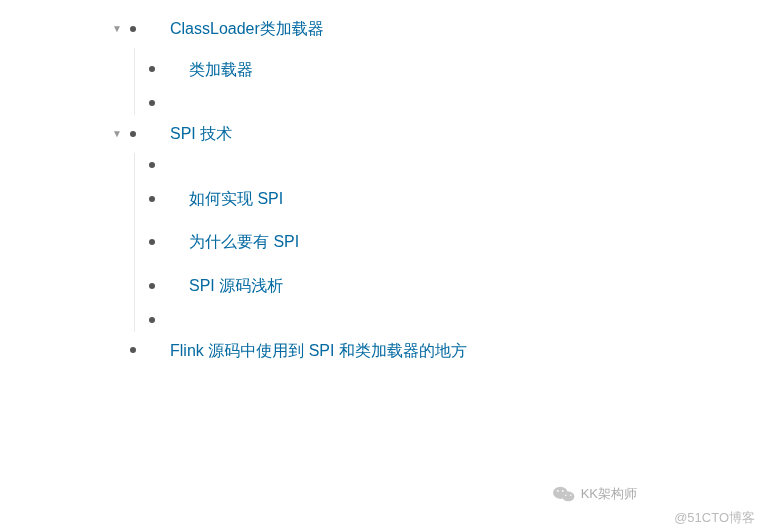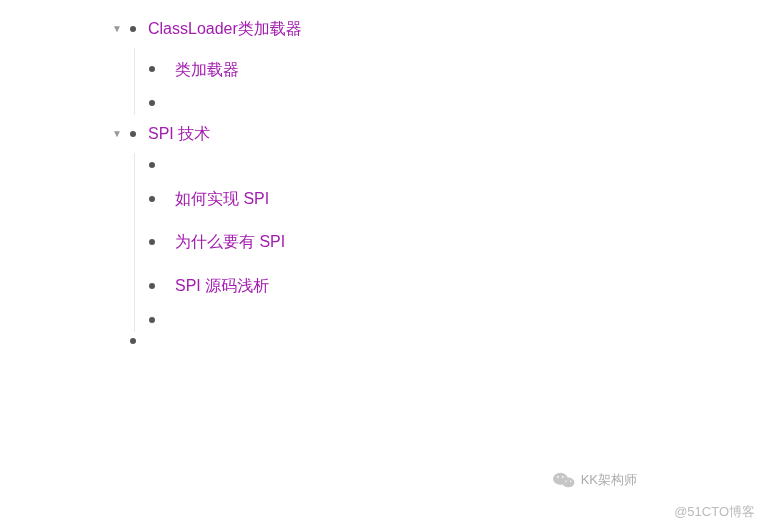--- a/index.html
+++ b/index.html
@@ -46,56 +46,56 @@
     }
     .bullet {
       width: 6px;
       height: 6px;
       border-radius: 50%;
       background: #555;
       margin-right: 12px;
       flex-shrink: 0;
     }
     .label {
-      color: #a21caf;
+      color: #0369a1;
       font-size: 16px;
+      margin-left: 22px;
     }
     .children {
       margin-left: 24px;
       border-left: 1px solid #e8e8e8;
       padding-left: 14px;
     }
     .children .node-row {
       padding: 9px 0;
-      gap: 8px;
     }
     .watermark-chat {
       position: absolute;
-      bottom: 38px;
+      bottom: 24px;
       right: 130px;
       display: flex;
       align-items: center;
       gap: 6px;
       opacity: 0.55;
       font-size: 13px;
       color: #666;
     }
     .wechat-icon {
       width: 22px;
       height: 18px;
       position: relative;
     }
     .wechat-icon svg {
       width: 100%;
       height: 100%;
       fill: #999;
     }
     .watermark-corner {
       position: absolute;
-      bottom: 6px;
+      bottom: 0;
       right: 12px;
       font-size: 13px;
       color: #bbb;
     }
   </style>
 </head>
 <body>
 
 <div class="tree">
 
@@ -141,20 +141,21 @@
       <div class="node-row">
         <span class="bullet"></span>
       </div>
     </div>
   </div>
 
   <div class="node">
     <div class="node-row">
       <span class="caret-placeholder"></span>
       <span class="bullet"></span>
+      <span class="label">Flink 源码中使用到 SPI 和类加载器的地方</span>
     </div>
   </div>
 
 </div>
 
 <div class="watermark-chat">
   <span class="wechat-icon">
     <svg viewBox="0 0 36 28">
       <ellipse cx="12" cy="12" rx="12" ry="10"></ellipse>
       <ellipse cx="25" cy="18" rx="10" ry="8"></ellipse>

